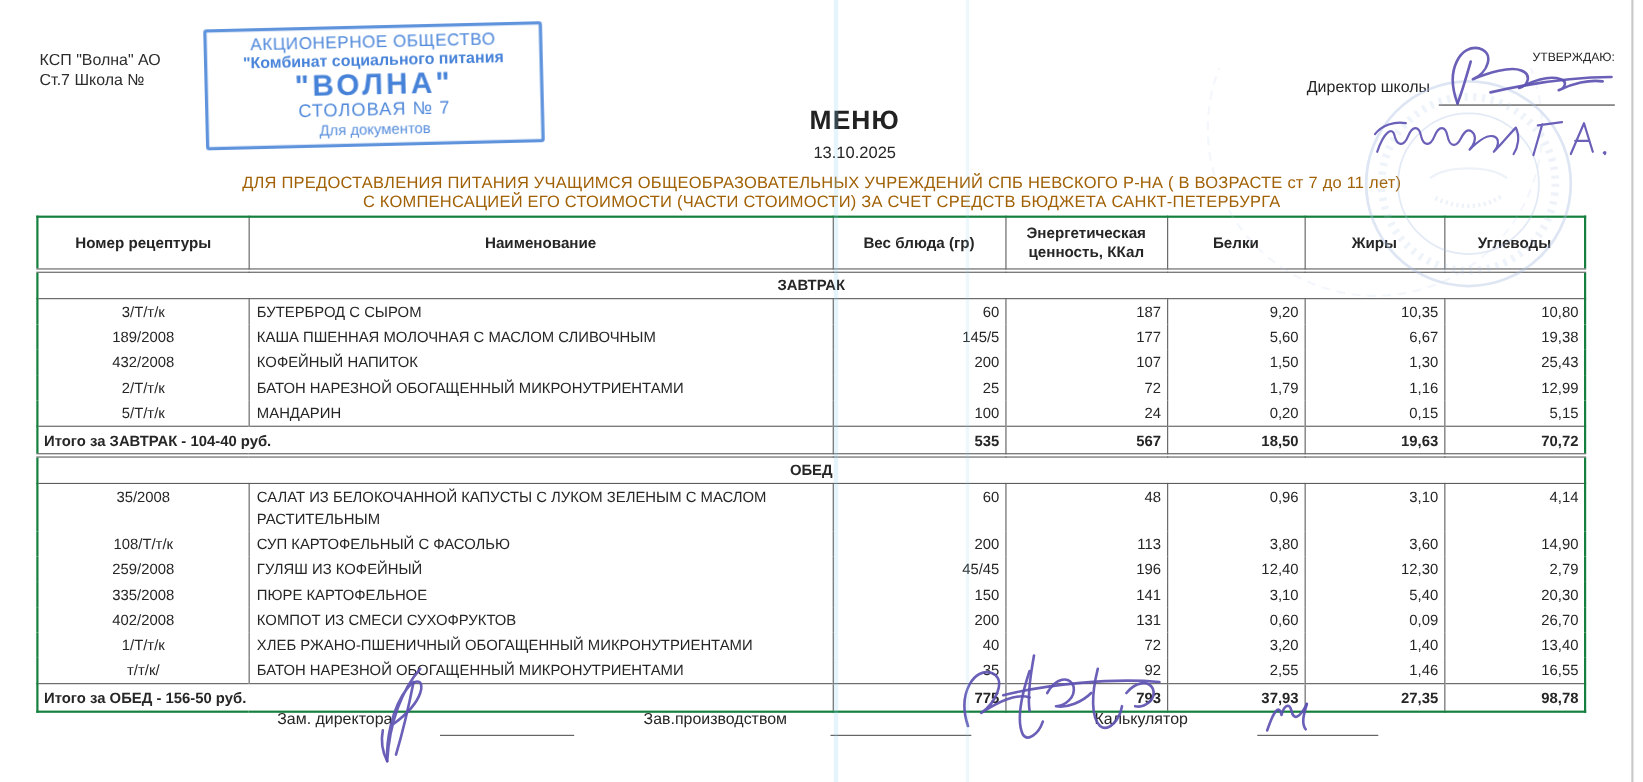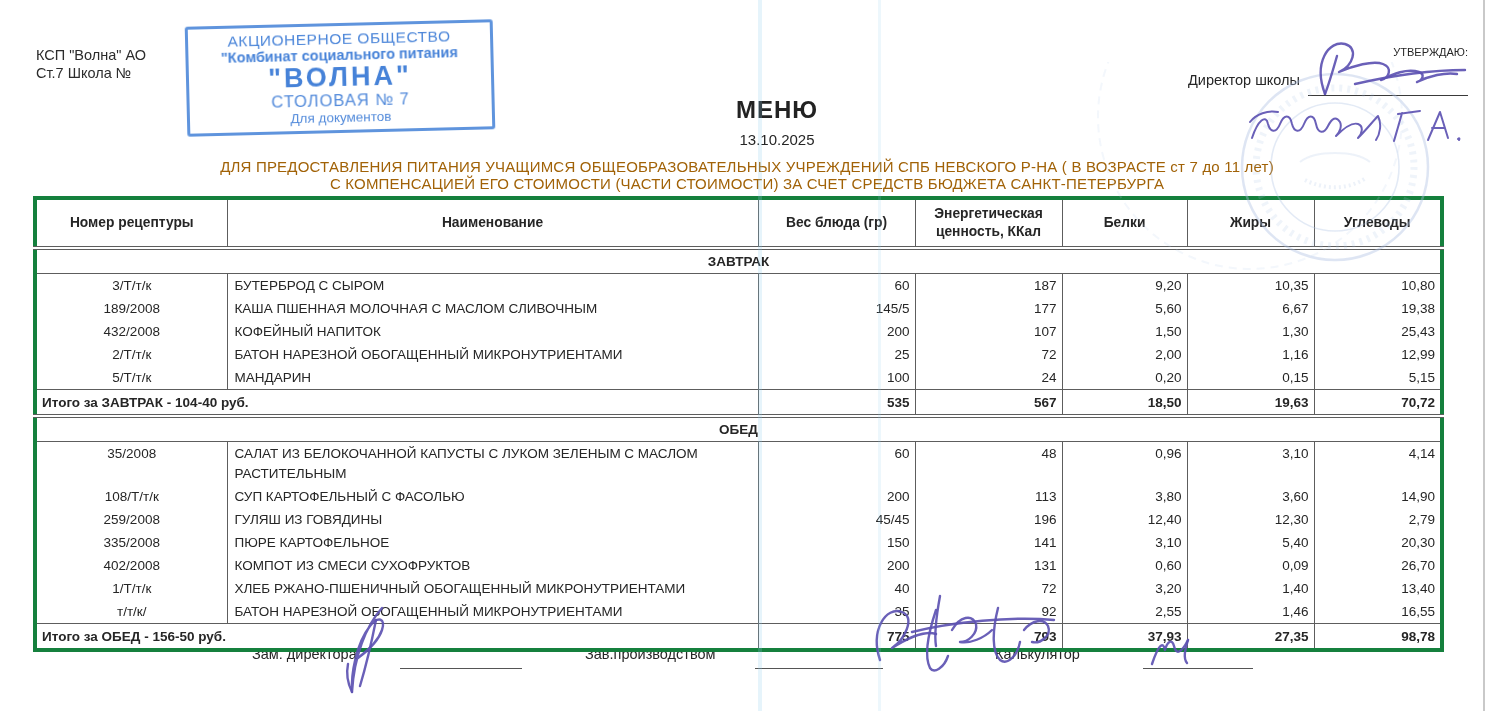--- a/index.html
+++ b/index.html
@@ -34,21 +34,21 @@
 
   
   .title-wrap{position:absolute;left:60px;top:0;width:1434px;text-align:center;}
   .doc-title{position:relative;margin-top:96px;font-size:24px;font-weight:bold;letter-spacing:1px;color:#222;}
   .doc-date{position:relative;margin-top:7px;font-size:15px;}
   .subtitle-wrap{position:absolute;left:0;top:159px;width:1494px;text-align:center;font-size:15px;color:#a16207;}
   .subtitle-wrap div{line-height:16.5px;letter-spacing:0.2px;}
 
   
   table.menu{position:absolute;left:33px;top:196px;width:1407px;border-collapse:collapse;
-             table-layout:fixed;font-size:13.5px;color:#262626;border:4px solid #15803d;z-index:10;padding-left:40px;}
+             table-layout:fixed;font-size:13.5px;color:#262626;border:2px solid #15803d;z-index:10;padding-left:40px;}
   table.menu th{border:1px solid #5d5d5d;font-weight:bold;font-size:13.8px;vertical-align:middle;
                 padding:3px 4px;line-height:1.32;height:40px;text-align:center;}
   th.hc1{padding:3px 44px;}
   th.hc3{padding:3px 28px;}
   td{overflow:hidden;}
   tr.item-row td{border-top:none;border-bottom:none;border-left:1px solid #5d5d5d;border-right:1px solid #5d5d5d;
                  vertical-align:top;padding:2px 5px 1px;line-height:20px;height:20px;}
   td.c1{text-align:center;}
   td.c2{text-align:left;padding-left:7px !important;}
   td.c3,td.c4,td.c5,td.c6,td.c7{text-align:right;}
@@ -182,21 +182,21 @@
           <td class="c4">107</td>
           <td class="c5">1,50</td>
           <td class="c6">1,30</td>
           <td class="c7">25,43</td>
         </tr>
         <tr class="item-row">
           <td class="c1">2/Т/т/к</td>
           <td class="c2">БАТОН НАРЕЗНОЙ ОБОГАЩЕННЫЙ МИКРОНУТРИЕНТАМИ</td>
           <td class="c3">25</td>
           <td class="c4">72</td>
-          <td class="c5">2,00</td>
+          <td class="c5">1,79</td>
           <td class="c6">1,16</td>
           <td class="c7">12,99</td>
         </tr>
         <tr class="item-row">
           <td class="c1">5/Т/т/к</td>
           <td class="c2">МАНДАРИН</td>
           <td class="c3">100</td>
           <td class="c4">24</td>
           <td class="c5">0,20</td>
           <td class="c6">0,15</td>
@@ -226,21 +226,21 @@
           <td class="c1">108/Т/т/к</td>
           <td class="c2">СУП КАРТОФЕЛЬНЫЙ С ФАСОЛЬЮ</td>
           <td class="c3">200</td>
           <td class="c4">113</td>
           <td class="c5">3,80</td>
           <td class="c6">3,60</td>
           <td class="c7">14,90</td>
         </tr>
         <tr class="item-row">
           <td class="c1">259/2008</td>
-          <td class="c2">ГУЛЯШ ИЗ ГОВЯДИНЫ</td>
+          <td class="c2">ГУЛЯШ ИЗ КОФЕЙНЫЙ</td>
           <td class="c3">45/45</td>
           <td class="c4">196</td>
           <td class="c5">12,40</td>
           <td class="c6">12,30</td>
           <td class="c7">2,79</td>
         </tr>
         <tr class="item-row">
           <td class="c1">335/2008</td>
           <td class="c2">ПЮРЕ КАРТОФЕЛЬНОЕ</td>
           <td class="c3">150</td>

